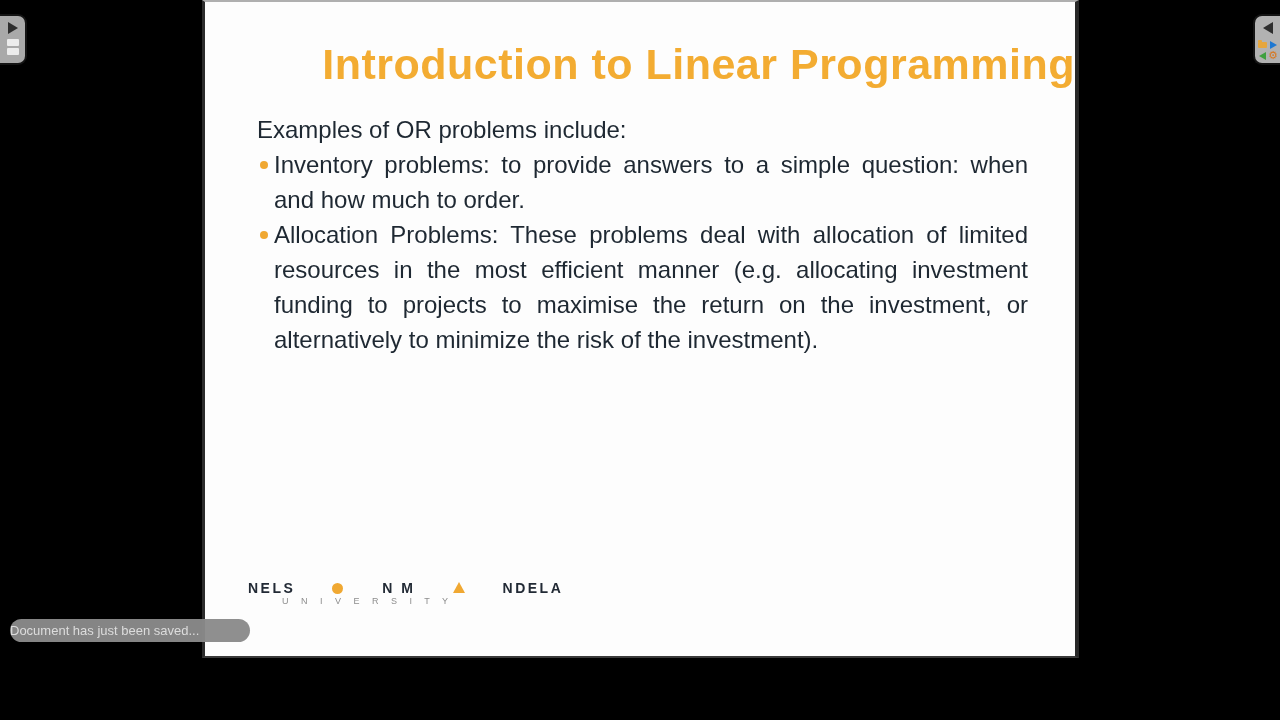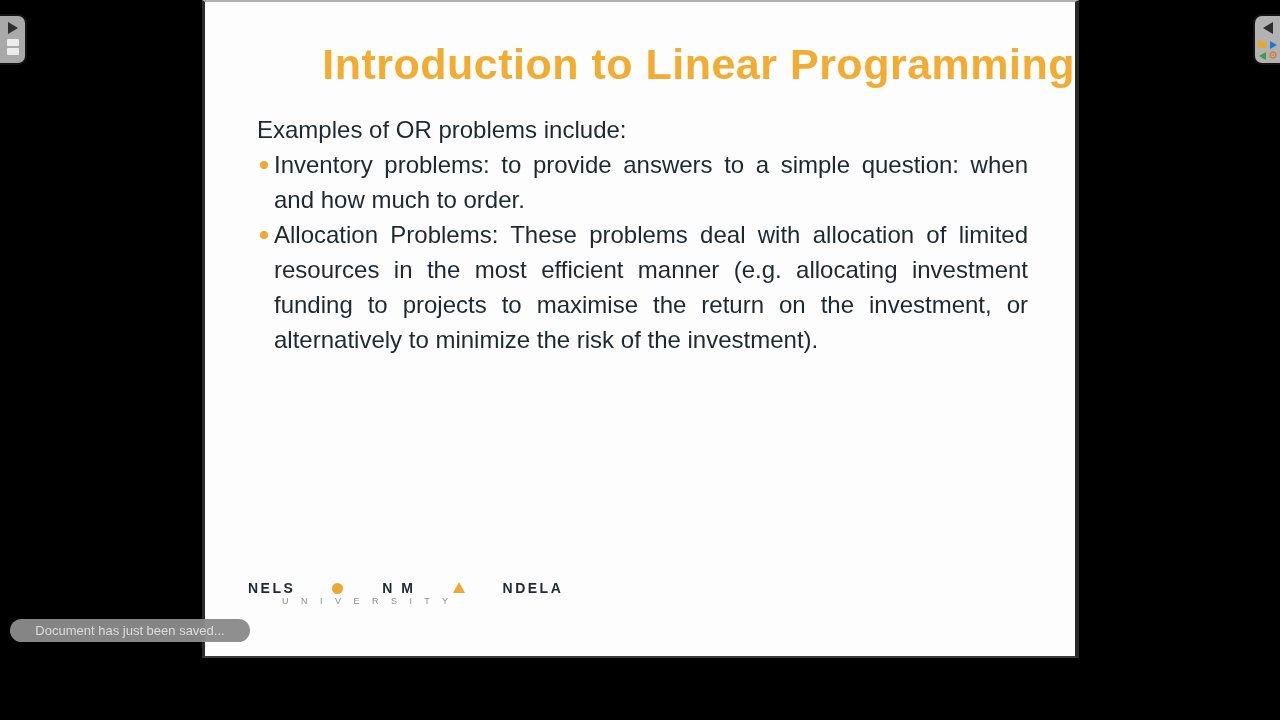--- a/index.html
+++ b/index.html
@@ -108,21 +108,20 @@
     position: absolute;
     left: 10px;
     top: 619px;
     width: 240px;
     height: 23px;
     background: rgba(138,138,138,0.96);
     border-radius: 12px;
     color: #dcdcdc;
     font-size: 13px;
     line-height: 23px;
-    text-align: center;
     z-index: 5;
     white-space: nowrap;
   }
 
   
   .side-tab {
     position: absolute;
     top: 14px;
     width: 27px;
     height: 51px;

